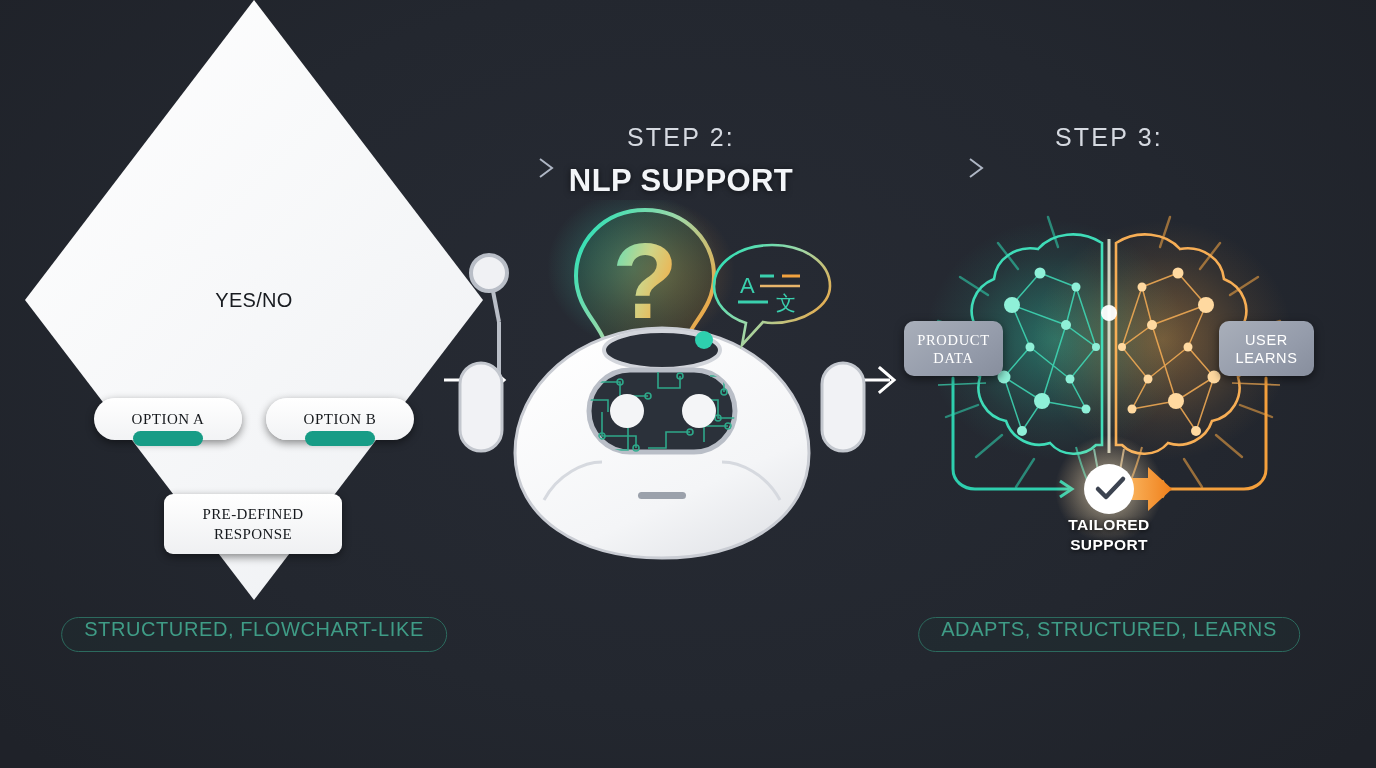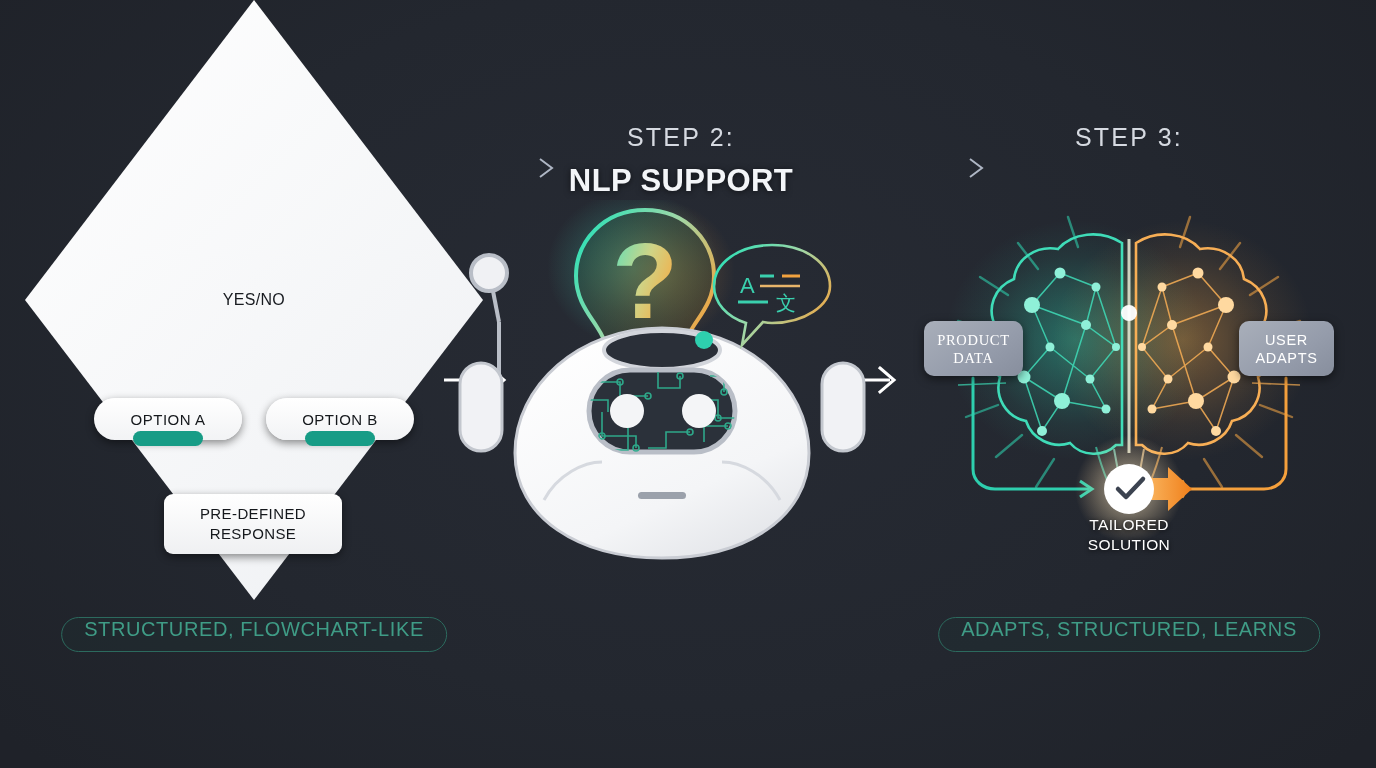--- a/index.html
+++ b/index.html
@@ -11,21 +11,21 @@
   }
   #stage {
     position:relative;
     width:1376px; height:768px;
     background:
       radial-gradient(ellipse 900px 600px at 50% 45%, #272b34 0%, #23272f 60%, #1f2229 100%);
   }
   .col { position:absolute; top:0; height:768px; width:458px; }
   .col-1 { left:25px; }
   .col-2 { left:452px; }
-  .col-3 { left:900px; }
+  .col-3 { left:880px; }
 
   
   .hdr { position:absolute; width:100%; text-align:center; top:124px; }
   .hdr .step {
     font-size:25px; letter-spacing:2.2px; color:#d6dae1; font-weight:400;
     line-height:1.05;
   }
   .hdr .title {
     font-size:31px; letter-spacing:0.4px; font-weight:700; color:#f3f5f8;
     margin-top:15px; line-height:1.05;
@@ -55,40 +55,41 @@
   }
 
   
   .fc { position:absolute; left:0; top:0; width:458px; height:600px; }
   .node {
     position:absolute;
     display:flex; align-items:center; justify-content:center;
     text-align:center;
     color:#15181c;
     font-weight:500;
+    font-family:Liberation Serif, serif;
   }
   .pill-user {
     left:140px; top:221px; width:177px; height:48px;
     border-radius:26px;
     background:linear-gradient(135deg,#aab0bb 0%, #949bab 55%, #868d9c 100%);
     color:#ffffff; font-size:15px; letter-spacing:1.1px;
     box-shadow:0 3px 9px rgba(0,0,0,.45);
   }
   .diamond-wrap {
     left:185px; top:292px; width:88px; height:74px;
   }
   .diamond-shape {
     position:absolute; inset:0;
     background:linear-gradient(135deg,#ffffff 0%, #eef0f3 100%);
     clip-path:polygon(50% 0%, 100% 50%, 50% 100%, 0% 50%);
     filter:drop-shadow(0 3px 7px rgba(0,0,0,.5));
   }
   .diamond-label {
     position:absolute; inset:0; display:flex; align-items:center; justify-content:center;
-    font-size:16px; color:#181b20; letter-spacing:.3px; font-weight:500;
+    font-size:20px; color:#181b20; letter-spacing:.3px; font-weight:500;
   }
   .opt {
     width:148px; height:42px; top:398px;
     border-radius:22px;
     background:linear-gradient(180deg,#ffffff 0%, #f2f3f5 100%);
     font-size:15px; letter-spacing:.5px;
     box-shadow:0 3px 8px rgba(0,0,0,.45);
     overflow:visible;
   }
   .opt-a { left:69px; }
@@ -120,21 +121,21 @@
     color:#ffffff; font-size:14.5px; line-height:18px; letter-spacing:.7px;
     box-shadow:0 3px 10px rgba(0,0,0,.5);
     text-align:center;
   }
   .io-product { left:24px; top:126px; width:99px; height:55px;font-family:Liberation Serif, serif; }
   .io-user    { left:339px; top:126px; width:95px; height:55px;text-align:center; }
 
   .tailored {
     position:absolute; left:50%; transform:translateX(-50%);
     top:320px; width:200px; text-align:center;
-    color:#ffffff; font-size:15.5px; font-weight:400; line-height:20px;
+    color:#ffffff; font-size:15.5px; font-weight:700; line-height:20px;
     letter-spacing:.4px;
     text-shadow:0 1px 4px rgba(0,0,0,.8);
   }
 </style>
 </head>
 <body>
 
 <div id="stage">
 
   <div class="hdr-arrow a1">
@@ -493,26 +494,26 @@
 
       
       <div class="io-box io-product">
         <span>PRODUCT</span>
         <span>DATA</span>
       </div>
 
       
       <div class="io-box io-user">
         <span>USER</span>
-        <span>ADAPTS</span>
+        <span>LEARNS</span>
       </div>
 
       
       <div class="tailored">
         <div>TAILORED</div>
-        <div>SOLUTION</div>
+        <div>SUPPORT</div>
       </div>
     </div>
 
     <div class="badge">ADAPTS, STRUCTURED, LEARNS</div>
   </div>
 
 </div>
 
 </body></html>

